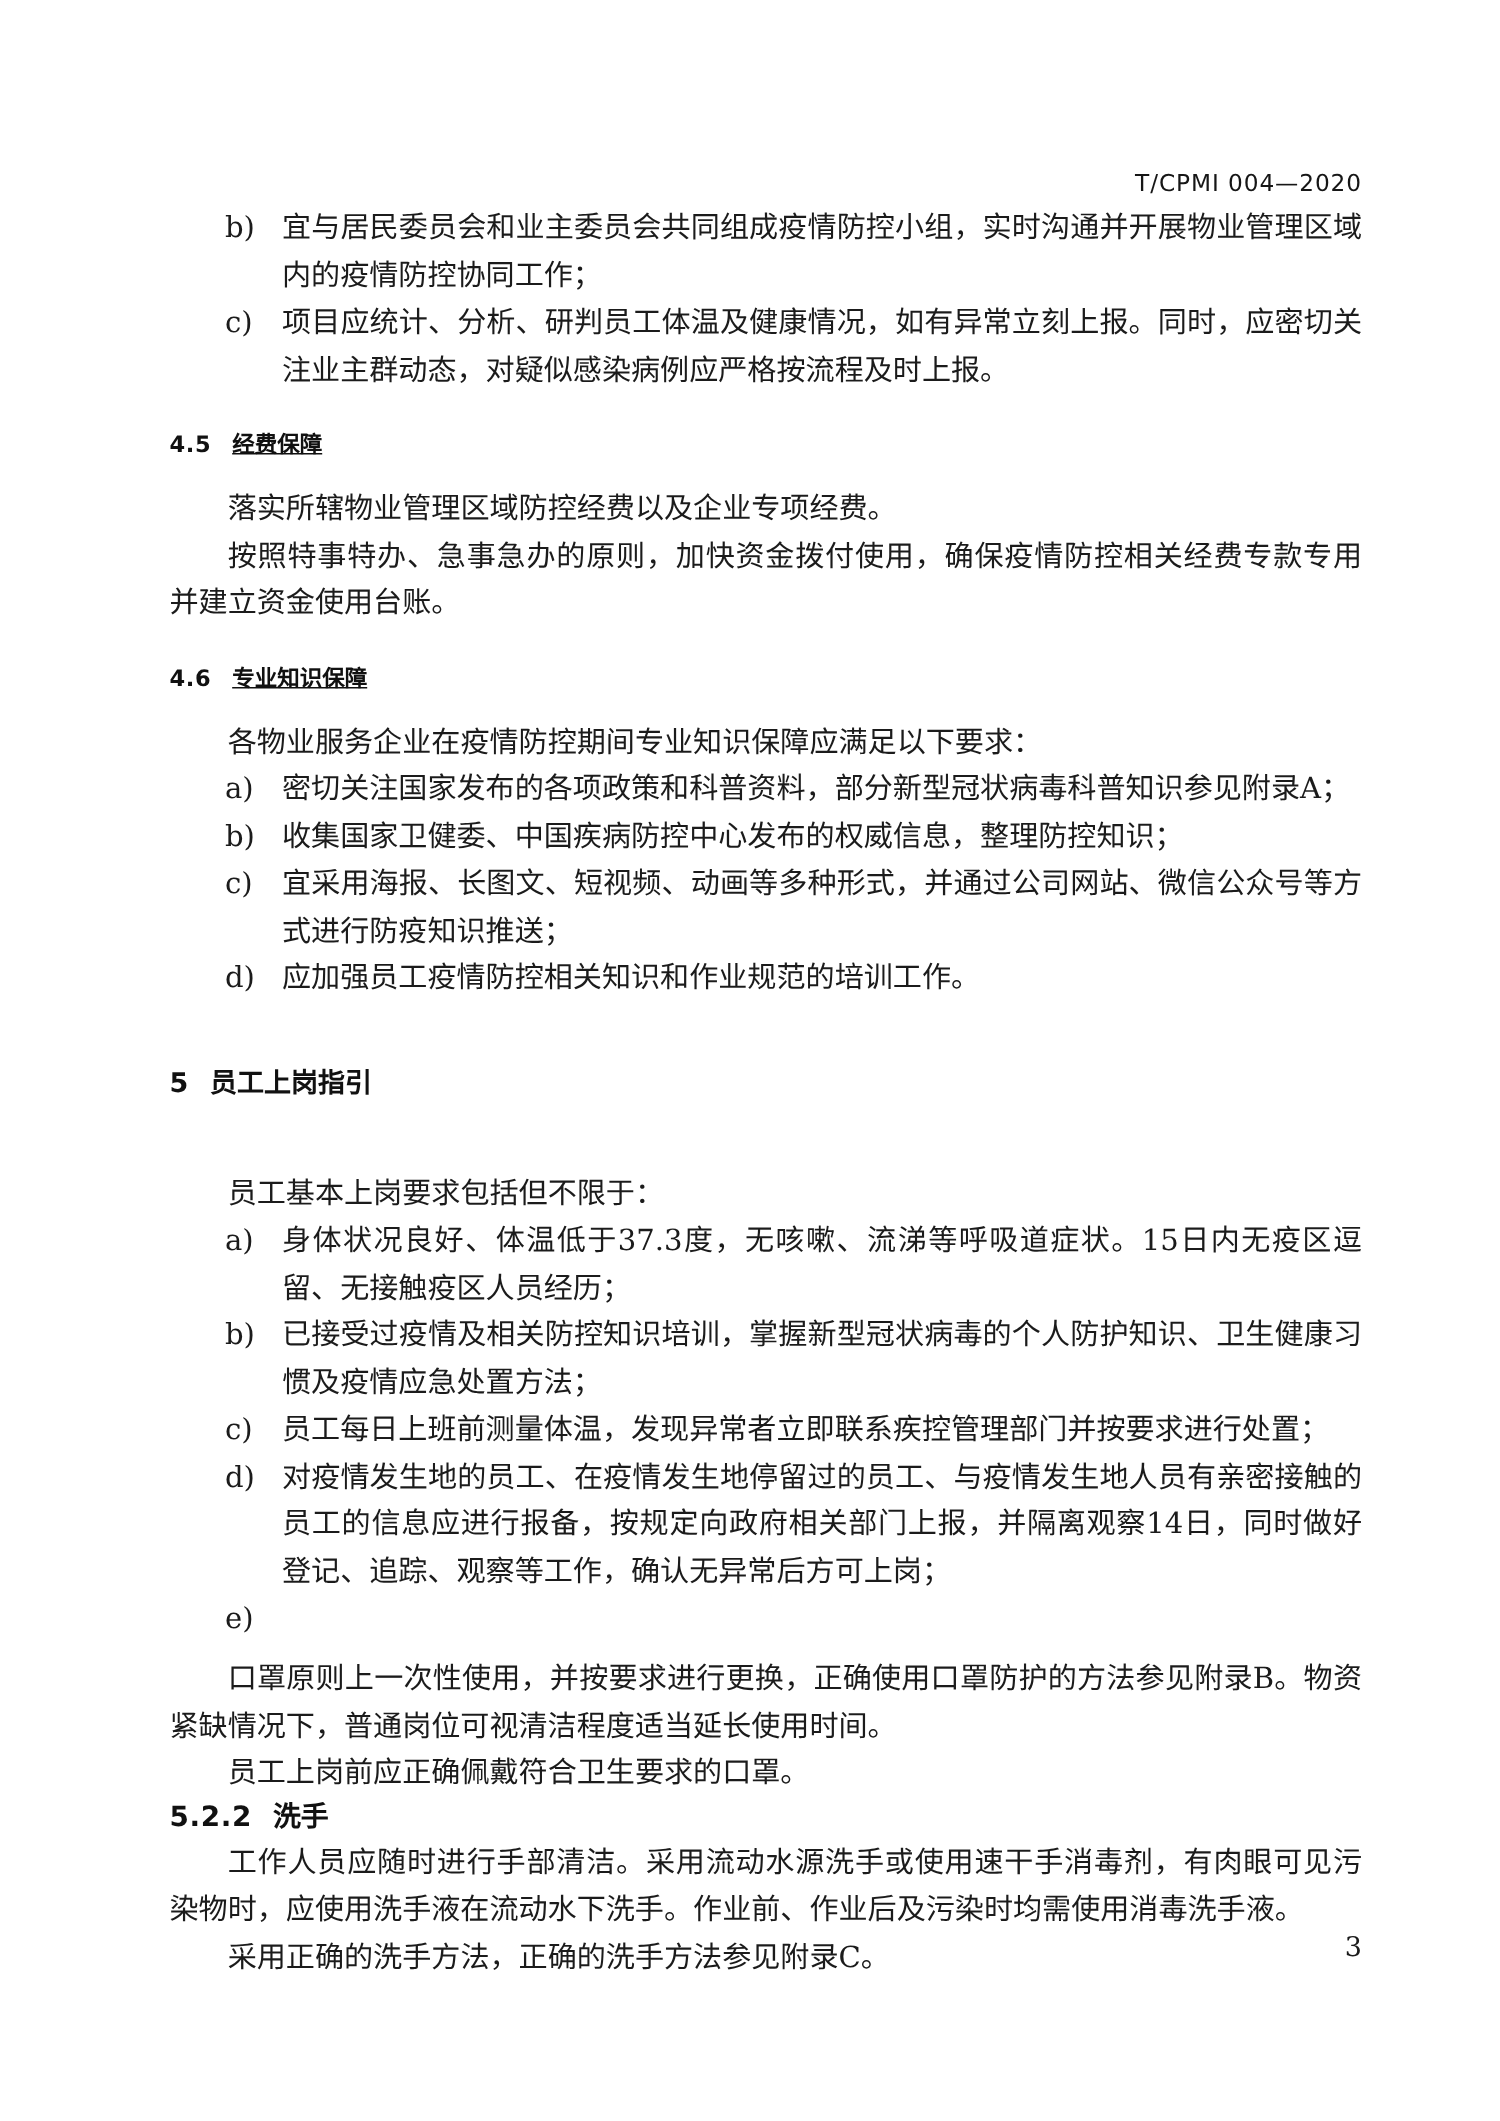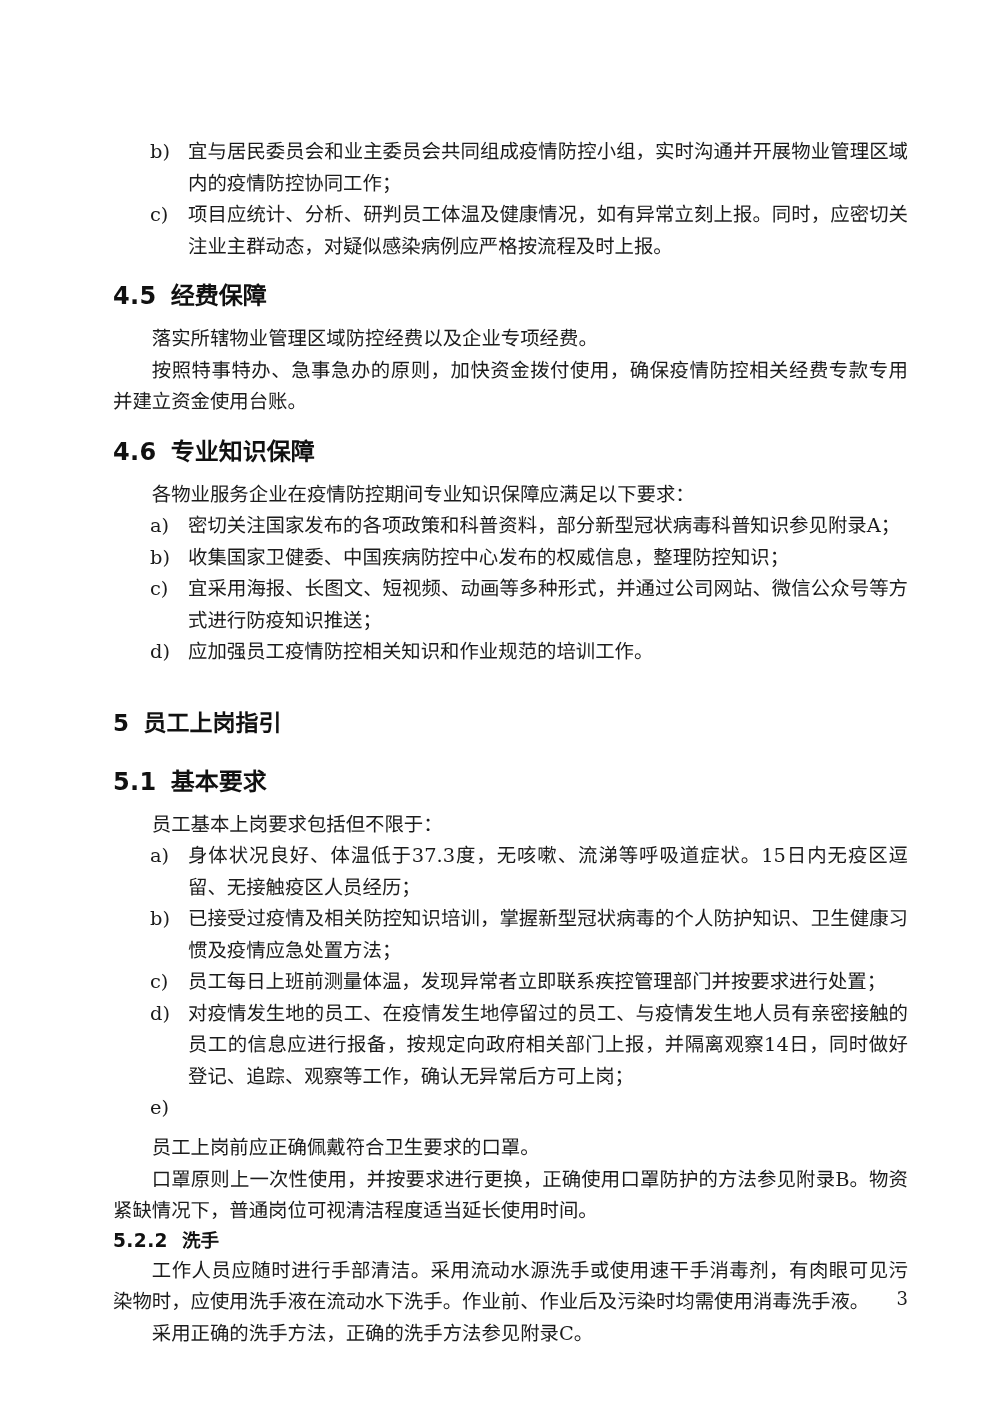--- a/index.html
+++ b/index.html
@@ -70,22 +70,22 @@
   }
 
   
   .h1, .h2, .h3 {
     font-family: "DejaVu Sans", "Liberation Sans", sans-serif;
     font-weight: bold;
     color: #111111;
     margin: 0;
     white-space: nowrap;
   }
-  .h1 { font-size: 23px; line-height: 30px; }
-  .h2 { font-size: 24px; line-height: 29px; }
+  .h1 { font-size: 18px; line-height: 30px; }
+  .h2 { font-size: 15px; line-height: 29px; text-decoration: underline; }
   .h3 { font-size: 18.6px; line-height: 28px; }
 
   .h1 .num, .h2 .num, .h3 .num {
     display: inline-block;
     letter-spacing: 0.4px;
   }
   .h1 .num { margin-right: 14px; }
   .h2 .num { margin-right: 14px; }
   .h3 .num { margin-right: 14px; }
 
@@ -126,20 +126,21 @@
     font-family: "DejaVu Serif", "Liberation Serif", serif;
     font-size: 18px;
     color: #1b1b1b;
   }
 </style>
 </head>
 <body>
 
 <div class="page">
 
+  <div class="page-header">T/CPMI 004—2020</div>
 
   <div class="content">
 
     <ol class="list">
       <li>
         <span class="marker">b)</span>
         <span>宜与居民委员会和业主委员会共同组成疫情防控小组，实时沟通并开展物业管理区域内的疫情防控协同工作；</span>
       </li>
       <li>
         <span class="marker">c)</span>
@@ -177,21 +178,20 @@
         <span>应加强员工疫情防控相关知识和作业规范的培训工作。</span>
       </li>
     </ol>
 
     <div class="gap-xl"></div>
 
     <h1 class="h1"><span class="num">5</span><span>员工上岗指引</span></h1>
 
     <div class="gap-l"></div>
 
-    <h2 class="h2"><span class="num">5.1</span><span>基本要求</span></h2>
     <div class="gap-s"></div>
     <p class="lead">员工基本上岗要求包括但不限于：</p>
     <ol class="list">
       <li>
         <span class="marker">a)</span>
         <span>身体状况良好、体温低于37.3度，无咳嗽、流涕等呼吸道症状。15日内无疫区逗留、无接触疫区人员经历；</span>
       </li>
       <li>
         <span class="marker">b)</span>
         <span>已接受过疫情及相关防控知识培训，掌握新型冠状病毒的个人防护知识、卫生健康习惯及疫情应急处置方法；</span>
@@ -207,22 +207,22 @@
       <li>
         <span class="marker">e)</span>
       </li>
     </ol>
 
     <div class="gap-m"></div>
 
 
     <div class="gap-m"></div>
 
+    <p class="para">口罩原则上一次性使用，并按要求进行更换，正确使用口罩防护的方法参见附录B。物资紧缺情况下，普通岗位可视清洁程度适当延长使用时间。</p>
     <p class="para">员工上岗前应正确佩戴符合卫生要求的口罩。</p>
-    <p class="para">口罩原则上一次性使用，并按要求进行更换，正确使用口罩防护的方法参见附录B。物资紧缺情况下，普通岗位可视清洁程度适当延长使用时间。</p>
 
     <h3 class="h3"><span class="num">5.2.2</span><span>洗手</span></h3>
     <p class="para">工作人员应随时进行手部清洁。采用流动水源洗手或使用速干手消毒剂，有肉眼可见污染物时，应使用洗手液在流动水下洗手。作业前、作业后及污染时均需使用消毒洗手液。</p>
     <p class="para">采用正确的洗手方法，正确的洗手方法参见附录C。</p>
 
   </div>
 
   <div class="page-number">3</div>
 
 </div>

